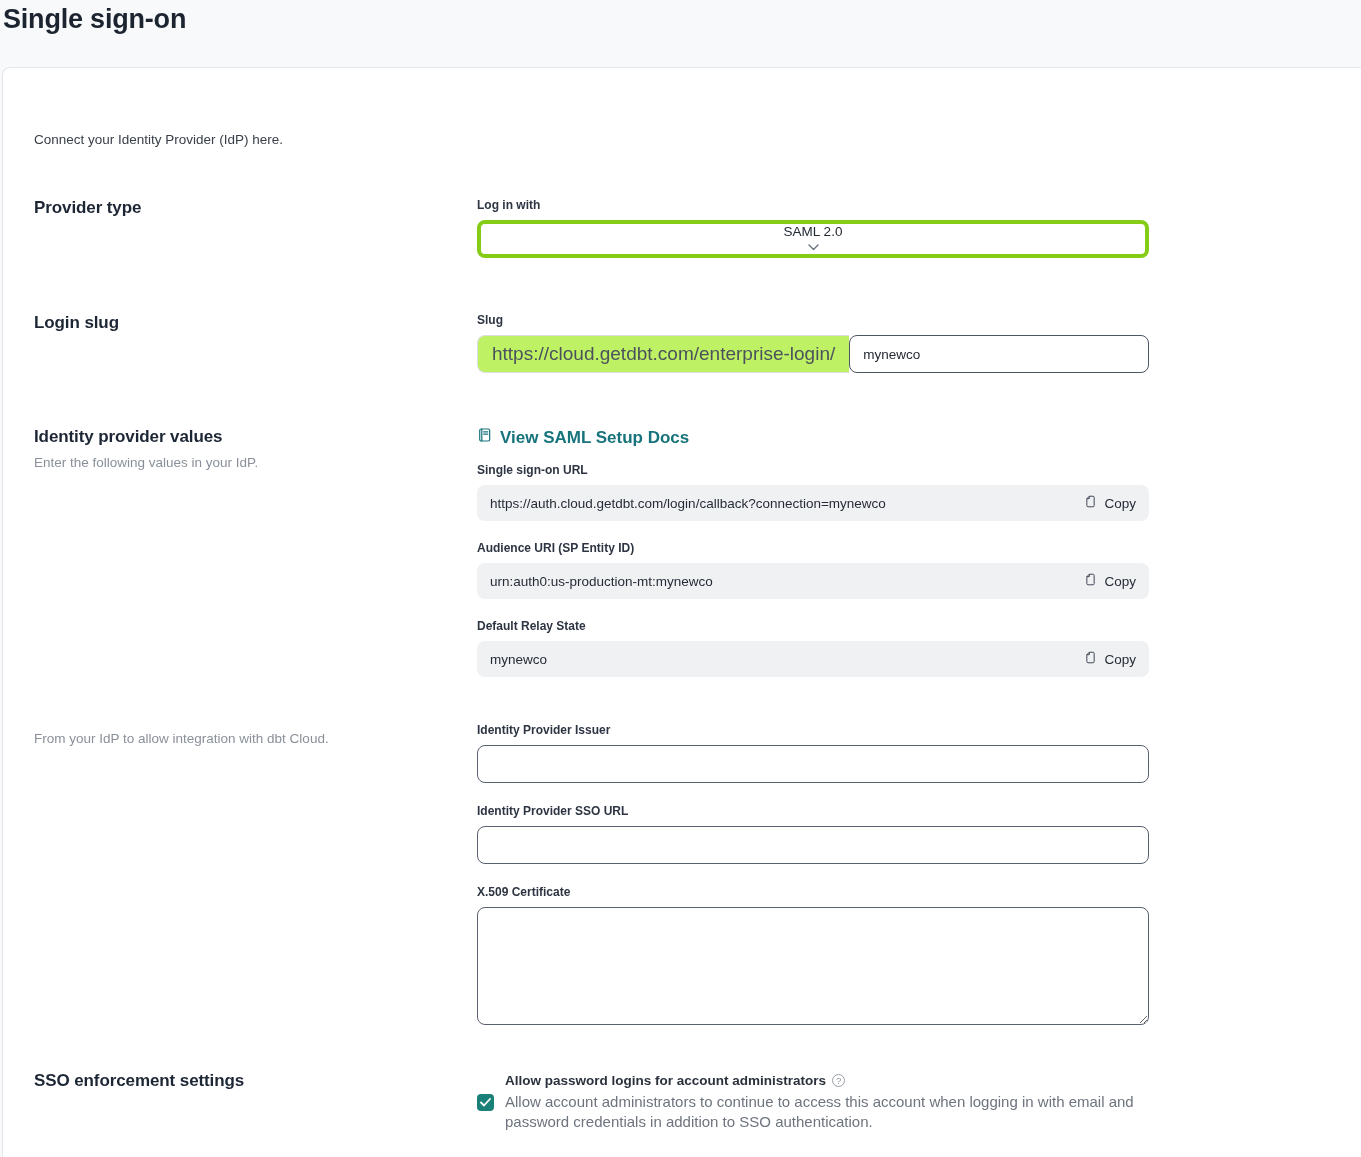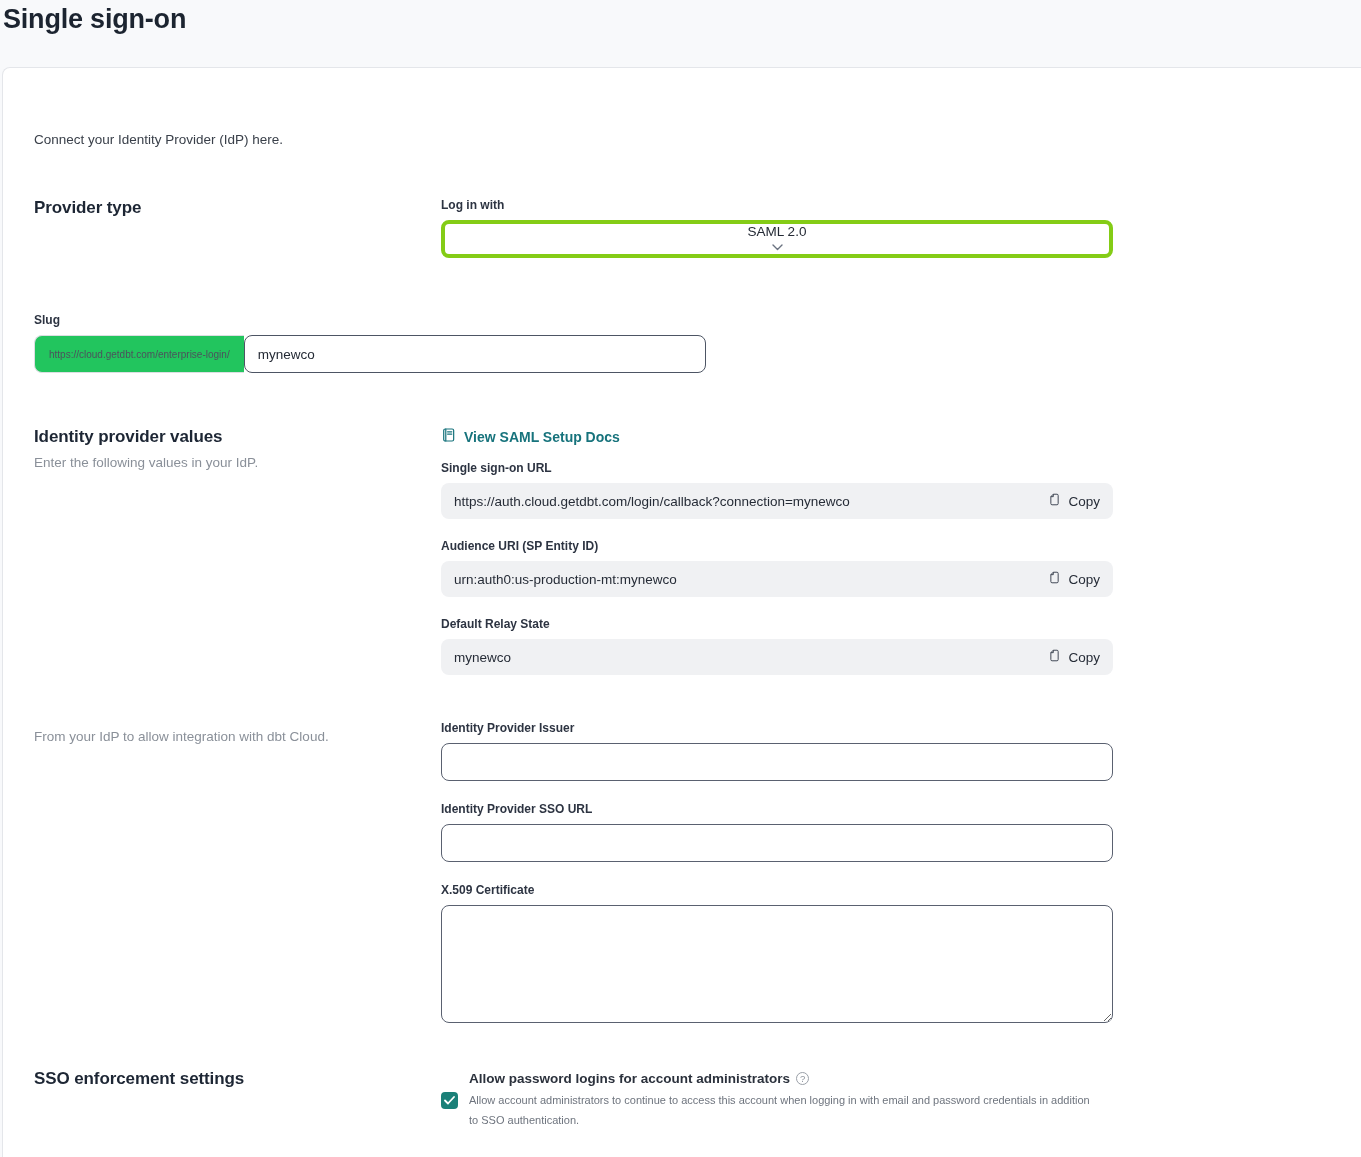--- a/index.html
+++ b/index.html
@@ -25,21 +25,21 @@
   
   .card {
     margin-left: 2px;
     height: 1090px;
     background: #ffffff;
     border-top: 1px solid #e4e6ea;
     border-left: 1px solid #e4e6ea;
     border-top-left-radius: 8px;
     padding: 64px 0 0 31px;
   }
-  .row { display: flex; }
+  .row { display: flex; gap: 36px; }
   .row-left { width: 407px; flex: none; padding-right: 30px; }
   .row-right { width: 672px; flex: none; }
 
   .intro { font-size: 13.5px; color: #3a404a; margin-bottom: 51px; }
 
   h2.section-heading {
     font-size: 17px;
     font-weight: 700;
     color: #1d2634;
     letter-spacing: -0.1px;
@@ -73,44 +73,44 @@
     cursor: pointer;
     flex-direction: column;
   }
 
   
   .slug-group { display: flex; width: 672px; }
   .slug-prefix {
     display: flex; align-items: center;
     height: 38px;
     padding: 0 14px;
-    background: #22c55e;
+    background: #bef264;
     border: 1px solid #dcdee2;
     border-radius: 8px 0 0 8px;
     border-right: none;
-    font-size: 10px;
+    font-size: 19px;
     color: #4c525c;
     white-space: nowrap;
   }
   .slug-input {
     flex: 1;
     height: 38px;
     border: 1px solid #4d5564;
     border-radius: 8px;
     padding: 0 13px;
     font-size: 13.5px;
     color: #242a35;
     font-family: "Liberation Sans", sans-serif;
     outline: none;
   }
 
   
   .docs-link {
     display: inline-flex; align-items: center; gap: 8px;
-    font-size: 14px;
+    font-size: 17px;
     font-weight: 700;
     color: #17737c;
     text-decoration: none;
     margin-bottom: 15px;
   }
 
   
   .copy-field {
     display: flex; align-items: center; justify-content: space-between;
     width: 672px; height: 36px;
@@ -173,21 +173,21 @@
     width: 13px; height: 13px;
     border: 1px solid #9aa0a8;
     border-radius: 50%;
     color: #8d939c;
     font-size: 9.5px;
     font-weight: 400;
     display: inline-flex; align-items: center; justify-content: center;
     flex: none;
   }
   .checkbox-desc {
-    font-size: 11px;
+    font-size: 15px;
     color: #6e747e;
     line-height: 20px;
     margin-top: 2px;
     max-width: 630px;
   }
 
   
   .r-provider  { margin-bottom: 55px; }
   .r-slug      { margin-bottom: 54px; }
   .r-idp       { margin-bottom: 46px; }
@@ -215,20 +215,23 @@
         <span>
           <svg width="11" height="7" viewBox="0 0 11 7" fill="none" stroke="#6a7280" stroke-width="1.4" stroke-linecap="round" stroke-linejoin="round">
               <polyline points="1,1 5.5,5.5 10,1"></polyline>
             </svg>
         </span>
       </div>
     </div>
   </div>
 
   <div class="row r-slug">
+    <div class="row-left">
+      <h2 class="section-heading">Login slug</h2>
+    </div>
     <div class="row-right">
       <label class="field-label">Slug</label>
       <div class="slug-group">
         <div class="slug-prefix">https://cloud.getdbt.com/enterprise-login/</div>
         <input class="slug-input" type="text" value="mynewco" style="">
       </div>
     </div>
   </div>
 
   <div class="row r-idp">

